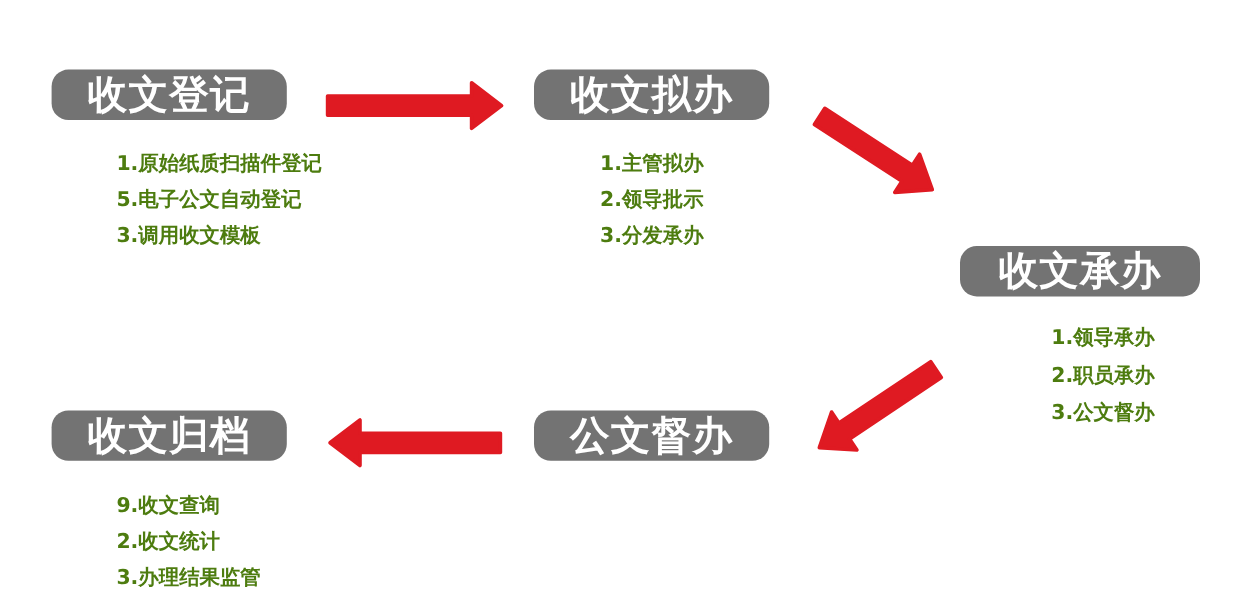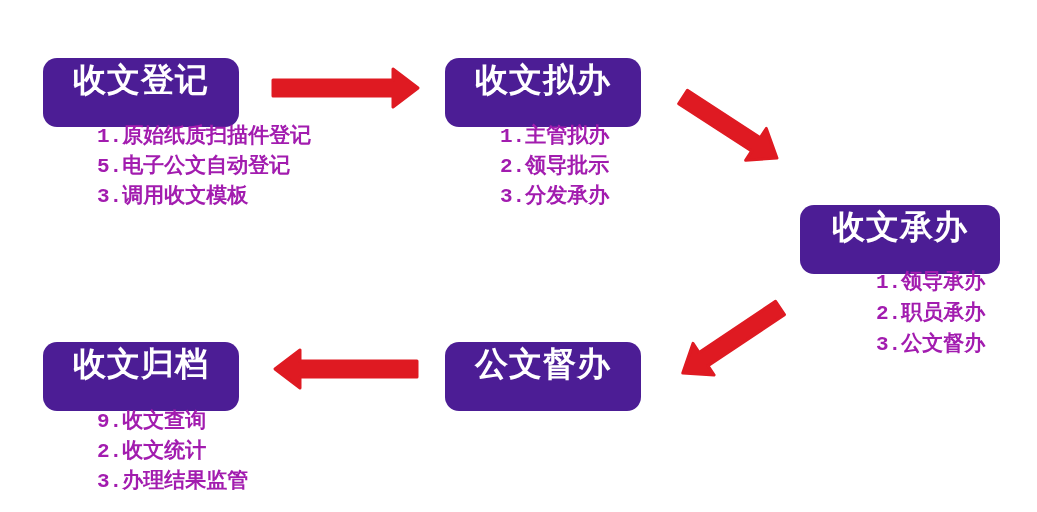--- a/index.html
+++ b/index.html
@@ -19,39 +19,39 @@
     position: absolute;
     left: 0;
     top: 0;
     width: 1037px;
     height: 512px;
     pointer-events: none;
   }
   .stage-box {
     position: absolute;
     width: 196px;
-    height: 69px;
-    background: #4c1d95;
+    height: 42px;
+    background: #737373;
     border-radius: 14px;
     color: #ffffff;
     font-size: 33px;
     font-weight: bold;
     letter-spacing: 1px;
     display: flex;
+    align-items: center;
     justify-content: center;
     white-space: nowrap;
   }
   .stage-items {
     position: absolute;
-    color: #a21caf;
-    font-size: 21px;
+    color: #4d7c0f;
+    font-size: 17px;
     font-weight: bold;
     line-height: 30px;
     white-space: nowrap;
-    font-family: Liberation Mono, monospace;
   }
   .stage-items .item {
     height: 30px;
   }
   .items-undertake {
     line-height: 31px;
   }
   .items-undertake .item {
     height: 31px;
     margin-left: 16px;

